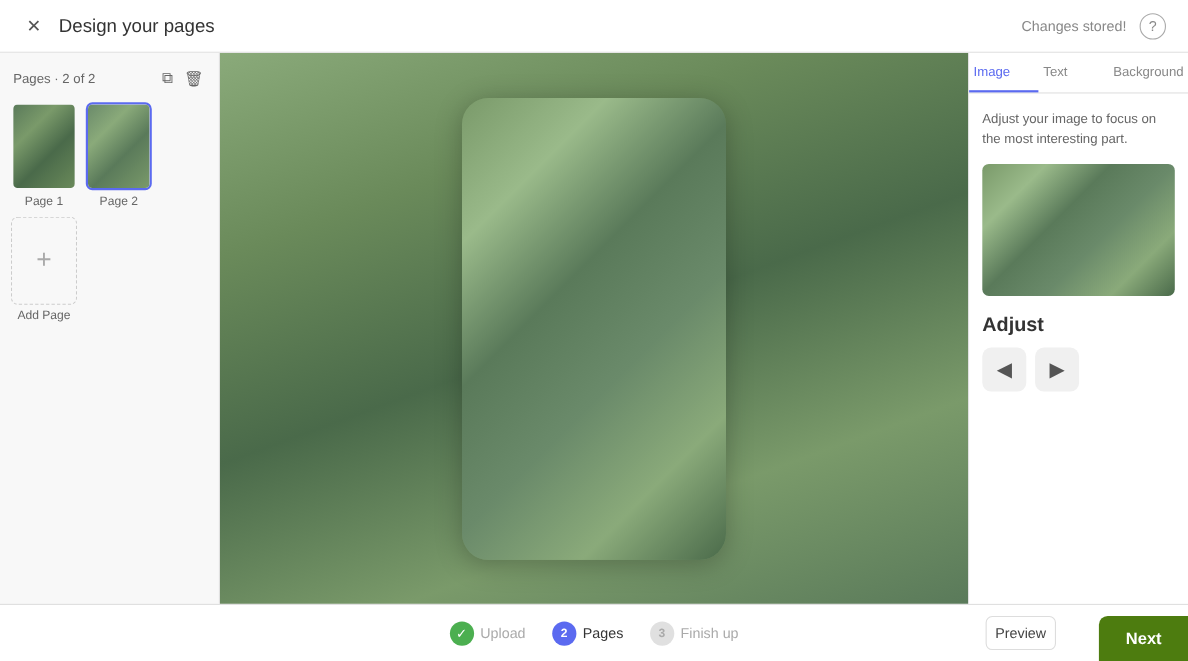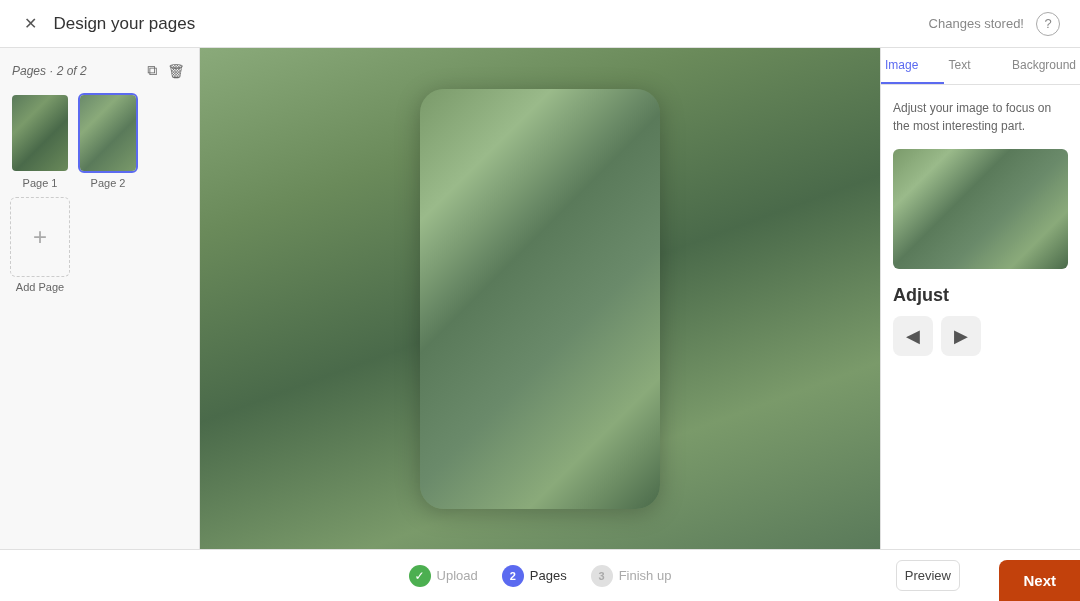--- a/index.html
+++ b/index.html
@@ -77,21 +77,20 @@
     .pages-header {
       display: flex;
       align-items: center;
       justify-content: space-between;
       margin-bottom: 12px;
       padding: 0 2px;
     }
     .pages-label {
       font-size: 12px;
       color: #666;
-      font-style: italic;
     }
     .pages-actions {
       display: flex;
       gap: 6px;
     }
     .page-action-btn {
       background: none;
       border: none;
       cursor: pointer;
       color: #666;
@@ -309,21 +308,21 @@
       border-radius: 6px;
       padding: 7px 8px;
       font-size: 13px;
       color: #444;
       cursor: pointer;
     }
     .footer-next-btn {
       position: absolute;
       right: 0;
       bottom: 0;
-      background: #c2410c;
+      background: #4d7c0f;
       border: none;
       border-radius: 8px 0 0 0;
       padding: 12px 24px;
       font-size: 15px;
       font-weight: 600;
       color: #fff;
       cursor: pointer;
     }
 
     

